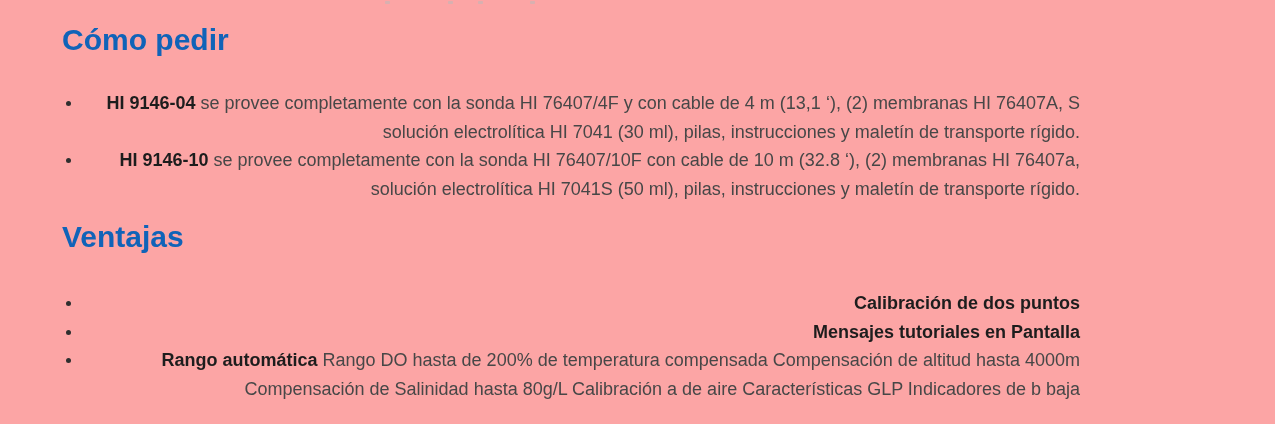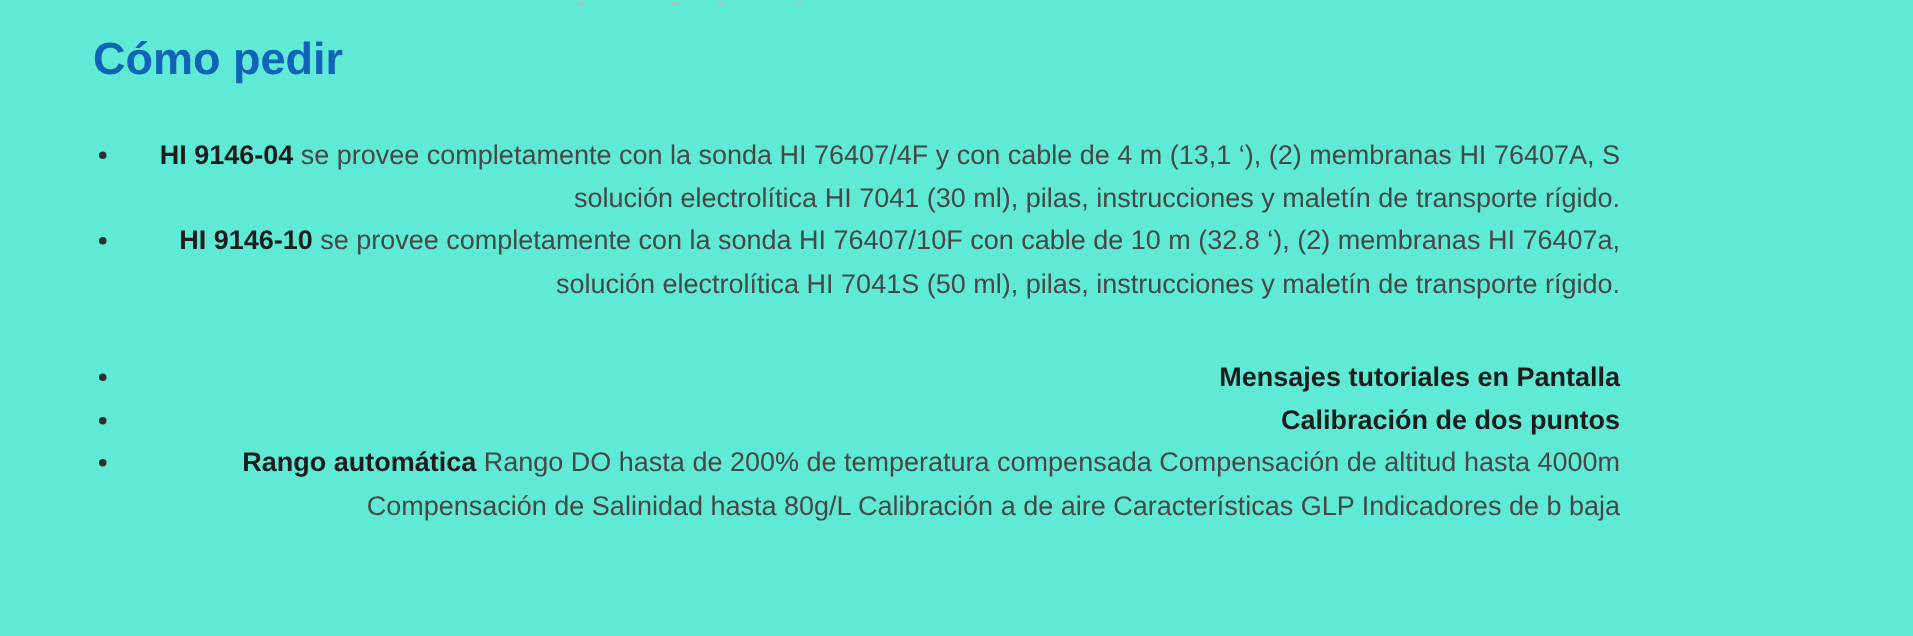--- a/index.html
+++ b/index.html
@@ -5,21 +5,21 @@
   html, body {
     margin: 0;
     padding: 0;
     background: #ffffff;
   }
   .page {
     position: relative;
     width: 1275px;
     height: 424px;
     overflow: hidden;
-    background: #5eead4;
+    background: #fca5a5;
     font-family: "Liberation Sans", "DejaVu Sans", sans-serif;
     font-size: 18px;
     line-height: 28.5px;
     color: #474747;
     box-sizing: border-box;
     padding: 0 65px 0 62px;
   }
   
   .crop-remnant {
     position: absolute;
@@ -96,20 +96,21 @@
 
   <section>
     <h2 class="first">Cómo pedir</h2>
     <ul class="list-1">
       <li><strong>HI 9146-04</strong><span> se provee completamente con la sonda HI 76407/4F y con cable de 4 m (13,1 ‘), (2) membranas HI 76407A, S solución electrolítica HI 7041 (30 ml), pilas, instrucciones y maletín de transporte rígido.</span></li>
       <li><strong>HI 9146-10</strong><span> se provee completamente con la sonda HI 76407/10F con cable de 10 m (32.8 ‘), (2) membranas HI 76407a, solución electrolítica HI 7041S (50 ml), pilas, instrucciones y maletín de transporte rígido.</span></li>
     </ul>
   </section>
 
   <section>
+    <h2 class="second">Ventajas</h2>
     <ul class="list-2">
+      <li><strong>Calibración de dos puntos</strong><span></span></li>
       <li><strong>Mensajes tutoriales en Pantalla</strong><span></span></li>
-      <li><strong>Calibración de dos puntos</strong><span></span></li>
       <li><strong>Rango automática</strong><span> Rango DO hasta de 200% de temperatura compensada Compensación de altitud hasta 4000m Compensación de Salinidad hasta 80g/L Calibración a de aire Características GLP Indicadores de b baja</span></li>
     </ul>
   </section>
 
 </div>
 
 </body></html>

